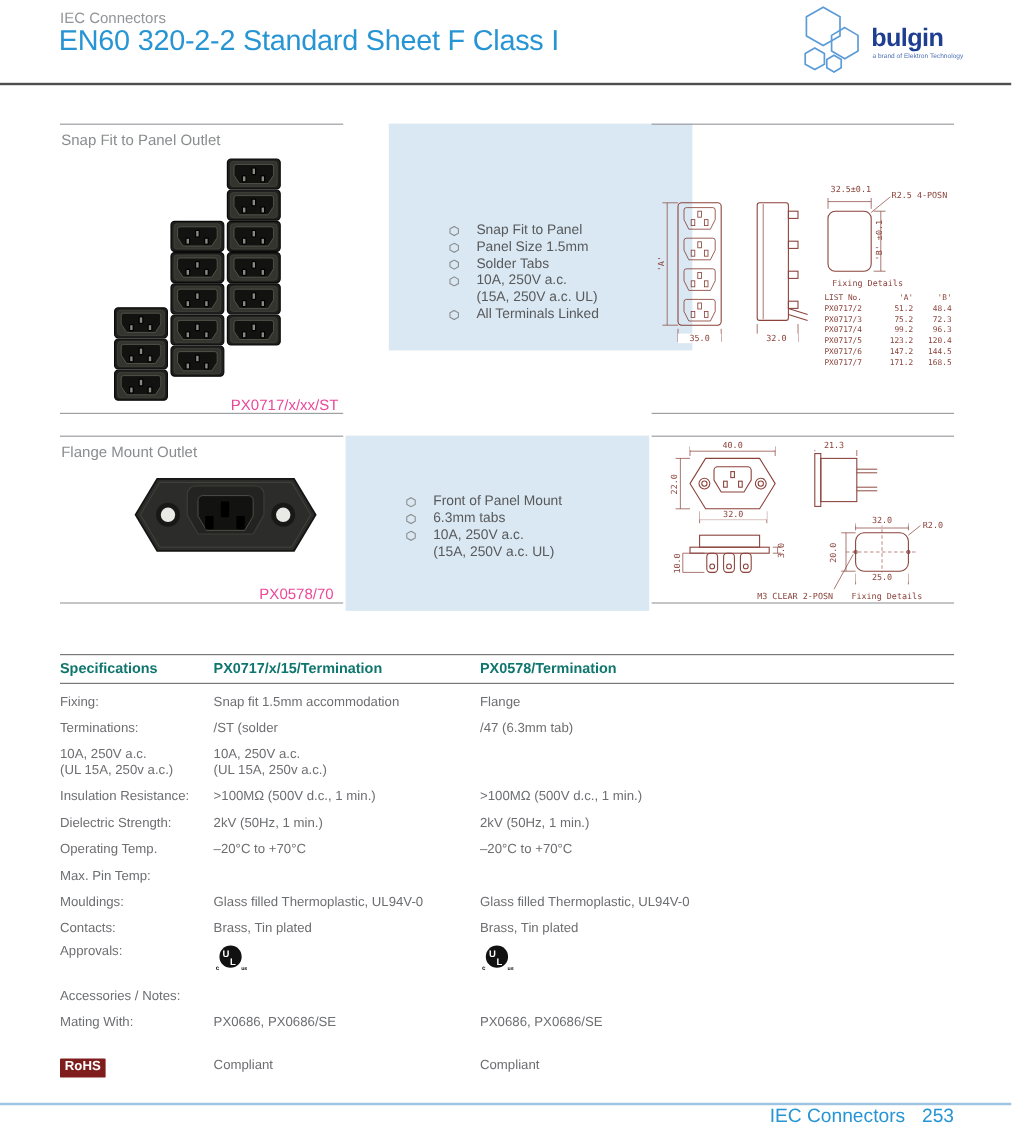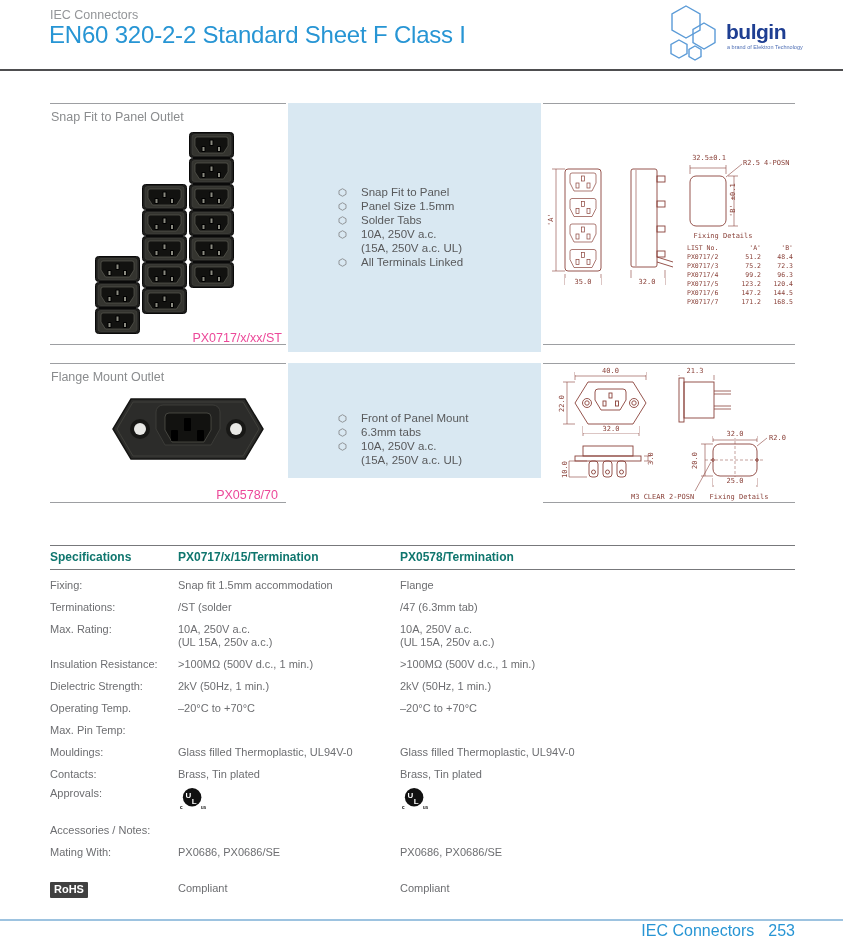--- a/index.html
+++ b/index.html
@@ -15,22 +15,22 @@
   .hrule{position:absolute;left:0;top:69px;width:843px;height:2px;background:#4e4e50;}
   
   .cell{position:absolute;border-top:1px solid #9d9fa2;border-bottom:1px solid #9d9fa2;box-sizing:border-box;}
   .cell-photo{left:50px;width:236px;}
   .cell-draw{left:543px;width:252px;}
   .sec1{top:103px;height:242px;}
   .sec2{top:363px;height:140px;}
   .sec-heading{position:absolute;left:1px;top:6px;font-size:12.5px;color:#8a8c8e;white-space:nowrap;}
   .part-number{position:absolute;font-size:12.5px;color:#ec4899;white-space:nowrap;}
   .bluebox{position:absolute;left:288px;width:253px;background:#d9e8f2;}
-  .bb1{top:103px;height:249px;}
-  .bb2{top:363px;height:115px;}
+  .bb1{top:103px;height:189px;margin-left:36px;}
+  .bb2{top:363px;height:146px;}
   .features{position:absolute;left:50px;margin:0;padding:0;list-style:none;}
   .features li{display:flex;align-items:flex-start;height:14px;font-size:11.5px;color:#58595b;line-height:13px;}
   .features .hexb{width:9px;height:9px;margin:2px 14px 0 0;flex:0 0 auto;}
   .features li.cont{padding-left:23px;}
   
   .draw{position:absolute;left:0;top:0;width:252px;}
   .dim{position:absolute;font-family:"DejaVu Sans Mono",monospace;font-size:7px;color:#8a423a;
        line-height:8px;white-space:nowrap;background:#fff;}
   .dim.c{text-align:center;}
   .dim.rot{transform:rotate(-90deg);transform-origin:left top;background:none;}
@@ -38,21 +38,21 @@
             line-height:9px;display:grid;grid-template-columns:46px 28px 32px;}
   .fixtable span:nth-child(3n+2),.fixtable span:nth-child(3n+3){text-align:right;}
   
   .specs{position:absolute;left:50px;top:545px;width:745px;font-size:11px;}
   .spec-head{display:grid;grid-template-columns:128px 222px 1fr;border-top:1px solid #77787b;
              border-bottom:1px solid #77787b;padding:4px 0 5px;font-size:12px;font-weight:bold;color:#0f766e;}
   .spec-row{display:grid;grid-template-columns:128px 222px 1fr;padding-top:9px;line-height:13px;color:#6d6e71;}
   .spec-row .val{white-space:pre-line;}
   .row-approvals{padding-top:6px;height:28px;}
   .row-rohs{margin-top:14px;}
-  .rohs-badge{display:inline-block;background:#404040;color:#fff;font-size:11px;font-weight:bold;
+  .rohs-badge{display:inline-block;background:#7f1d1d;color:#fff;font-size:11px;font-weight:bold;
               padding:1px 4px 2px;border-radius:1px;}
   
   .footer-rule{position:absolute;left:0;top:919px;width:843px;height:1.5px;background:#9dc3e0;}
   .footer{position:absolute;right:48px;top:922px;font-size:16px;color:#2795d4;}
   .footer .pg{margin-left:14px;}
 </style>
 </head>
 <body>
 
 <div class="page">
@@ -394,21 +394,20 @@
       <span>Fixing:</span>
       <span class="val">Snap fit 1.5mm accommodation</span>
       <span class="val">Flange</span>
     </div>
     <div class="spec-row">
       <span>Terminations:</span>
       <span class="val">/ST (solder</span>
       <span class="val">/47 (6.3mm tab)</span>
     </div>
     <div class="spec-row">
-      <span>Max. Rating:</span>
       <span class="val">10A, 250V a.c.
 (UL 15A, 250v a.c.)</span>
       <span class="val">10A, 250V a.c.
 (UL 15A, 250v a.c.)</span>
     </div>
     <div class="spec-row">
       <span>Insulation Resistance:</span>
       <span class="val">&gt;100MΩ (500V d.c., 1 min.)</span>
       <span class="val">&gt;100MΩ (500V d.c., 1 min.)</span>
     </div>

